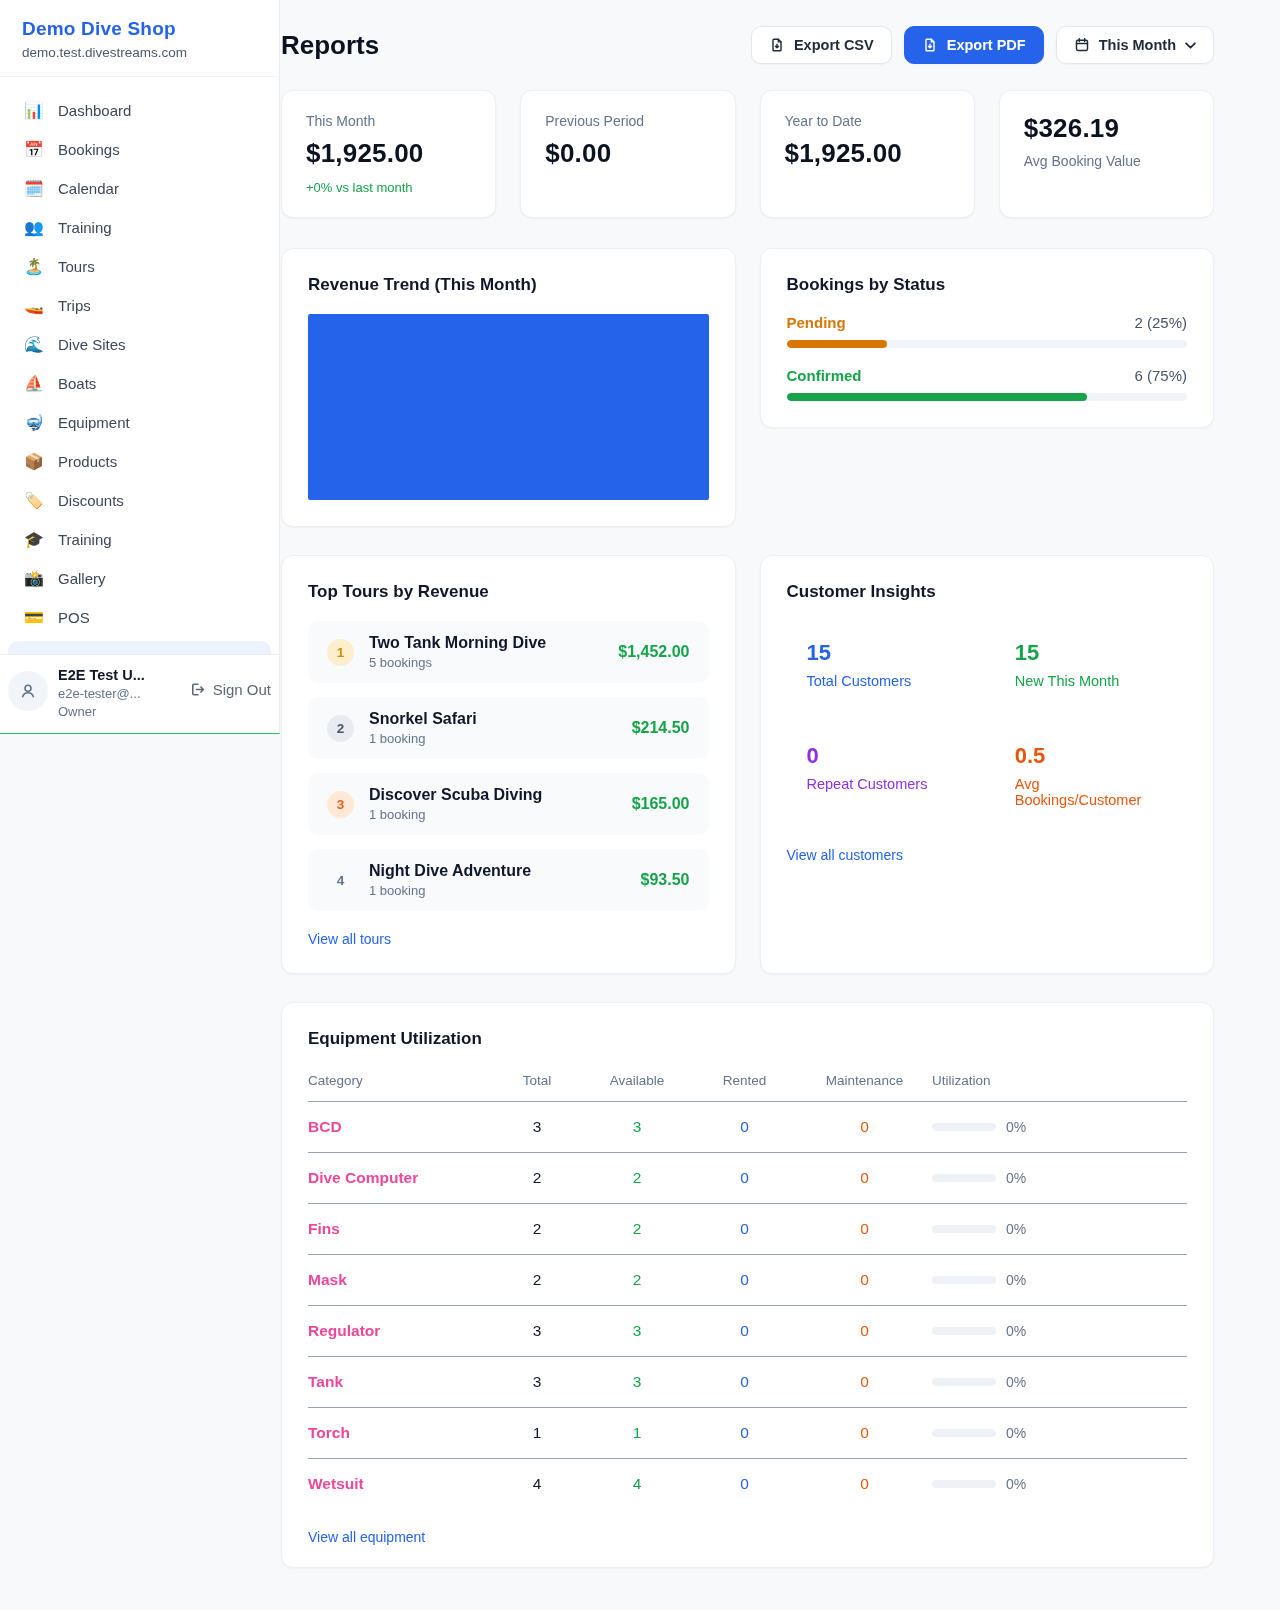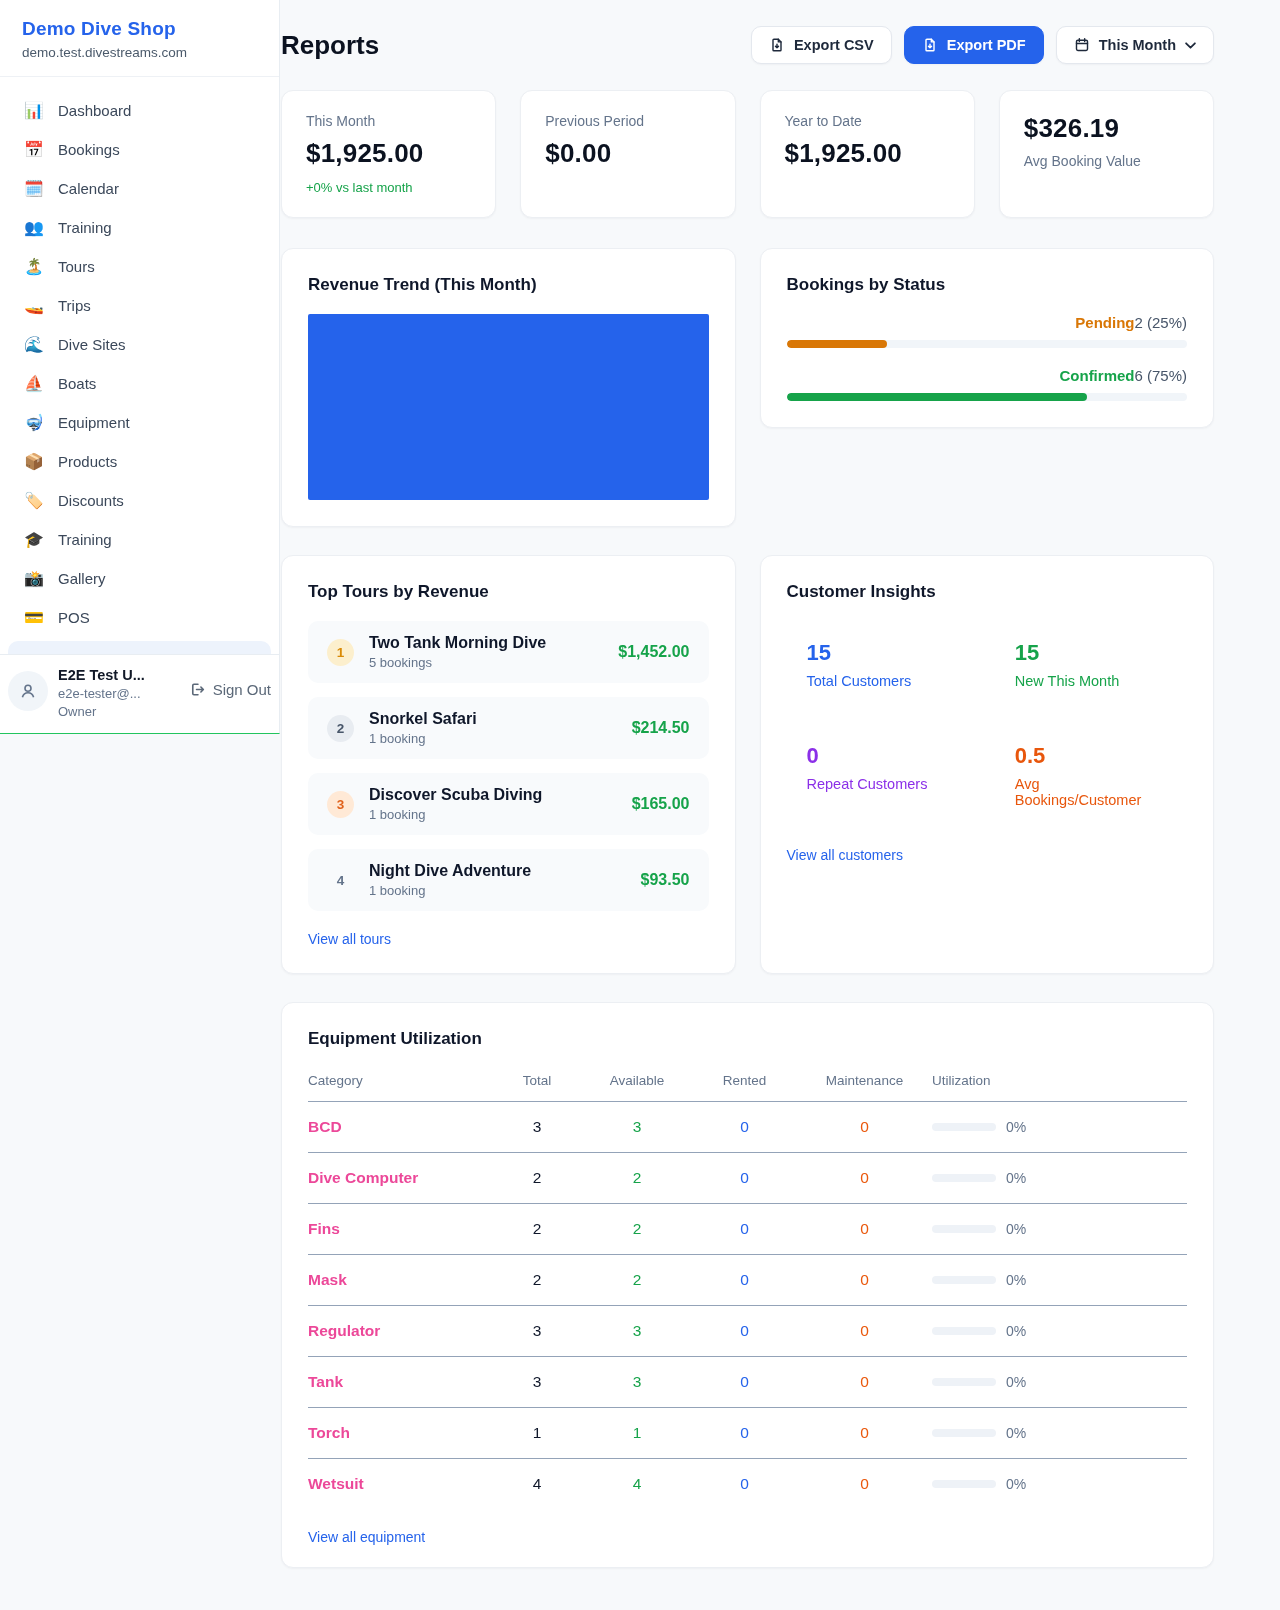--- a/index.html
+++ b/index.html
@@ -81,21 +81,21 @@
   .stat-delta { font-size:13px; color:#16a34a; margin-top:11px; }
   .stat-card.value-first .stat-value { margin-top:0; }
   .stat-card.value-first .stat-label { margin-top:9px; }
 
   
   .charts-grid { display:grid; grid-template-columns:1fr 1fr; gap:24px; align-items:start; margin-bottom:28px; }
   .chart-card { padding:26px; }
   .chart-block { height:186px; border-radius:2px; margin-top:19px; }
 
   .status-group { margin-top:19px; }
-  .status-row { display:flex; justify-content:flex-end; align-items:center; margin-bottom:9px; }
+  .status-row { display:flex; justify-content:space-between; align-items:center; margin-bottom:9px; }
   .status-label { font-size:15px; font-weight:600; }
   .status-count { font-size:15px; color:#475569; }
   .bar-track { height:8px; border-radius:5px; background:#f1f5f9; overflow:hidden; }
   .bar-fill { height:100%; border-radius:5px; }
 
   
   .row2-grid { display:grid; grid-template-columns:1fr 1fr; gap:24px; margin-bottom:28px; }
   .tours-card, .insights-card { padding:26px; }
   .tour-list { margin-top:19px; display:flex; flex-direction:column; gap:14px; }
   .tour-row {

